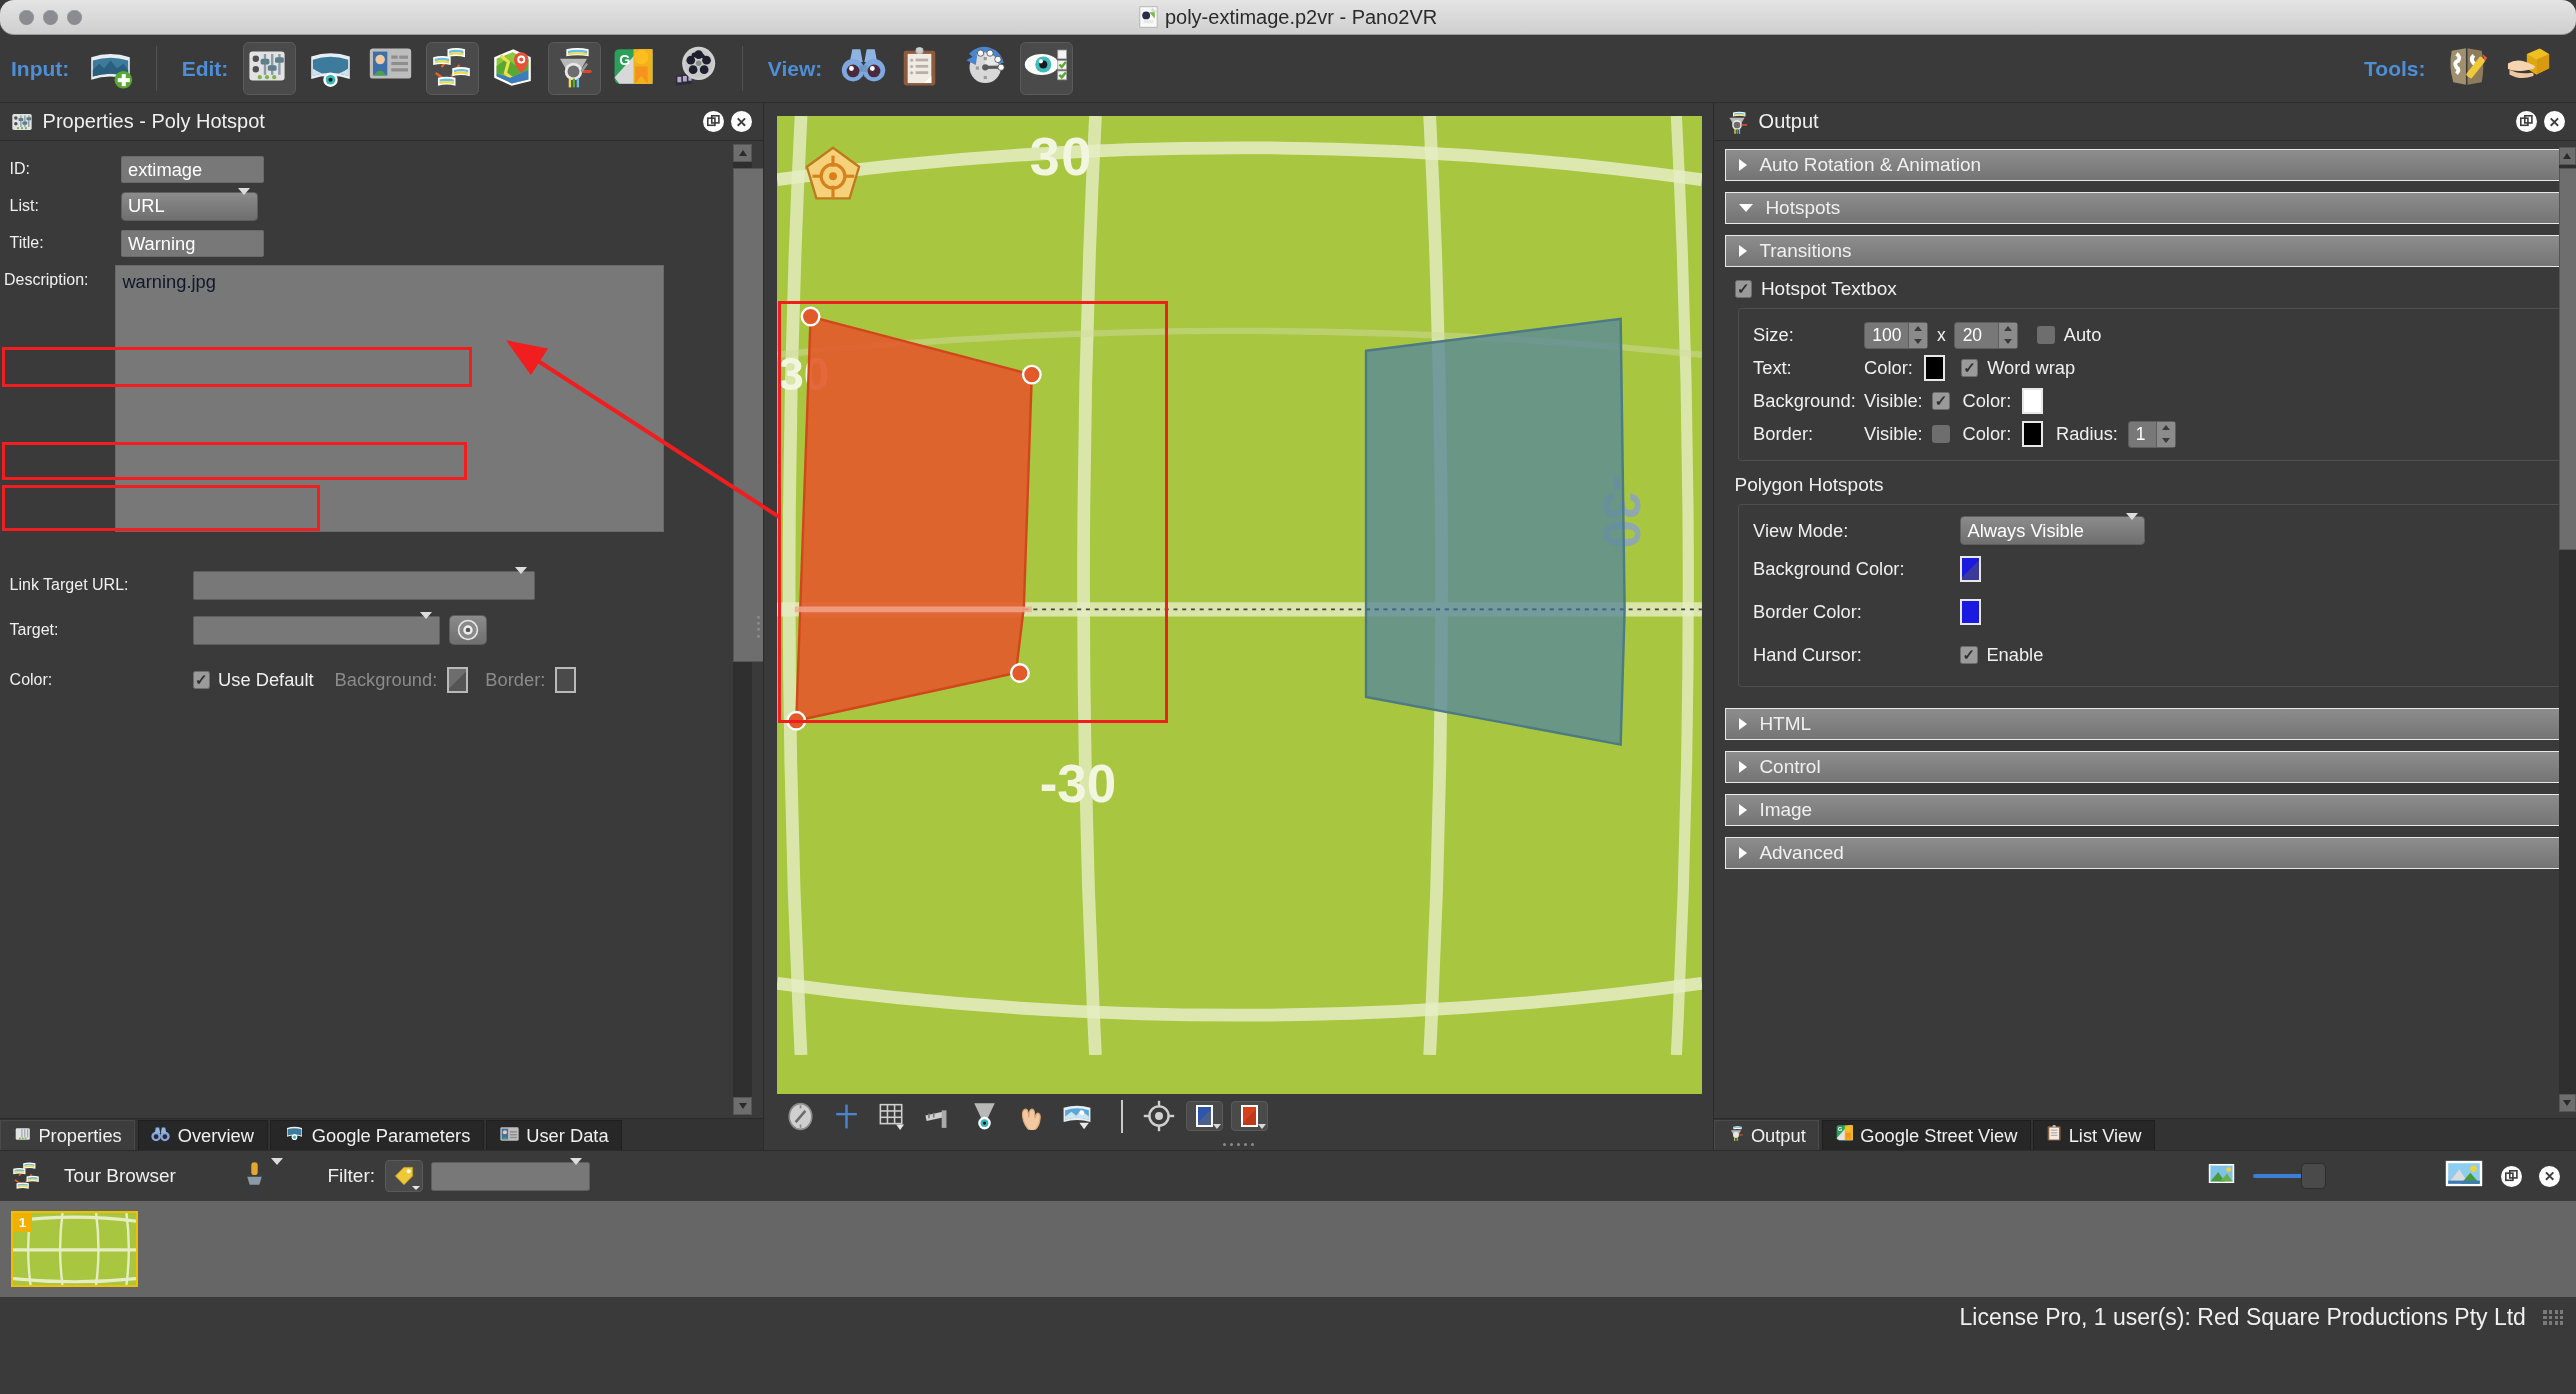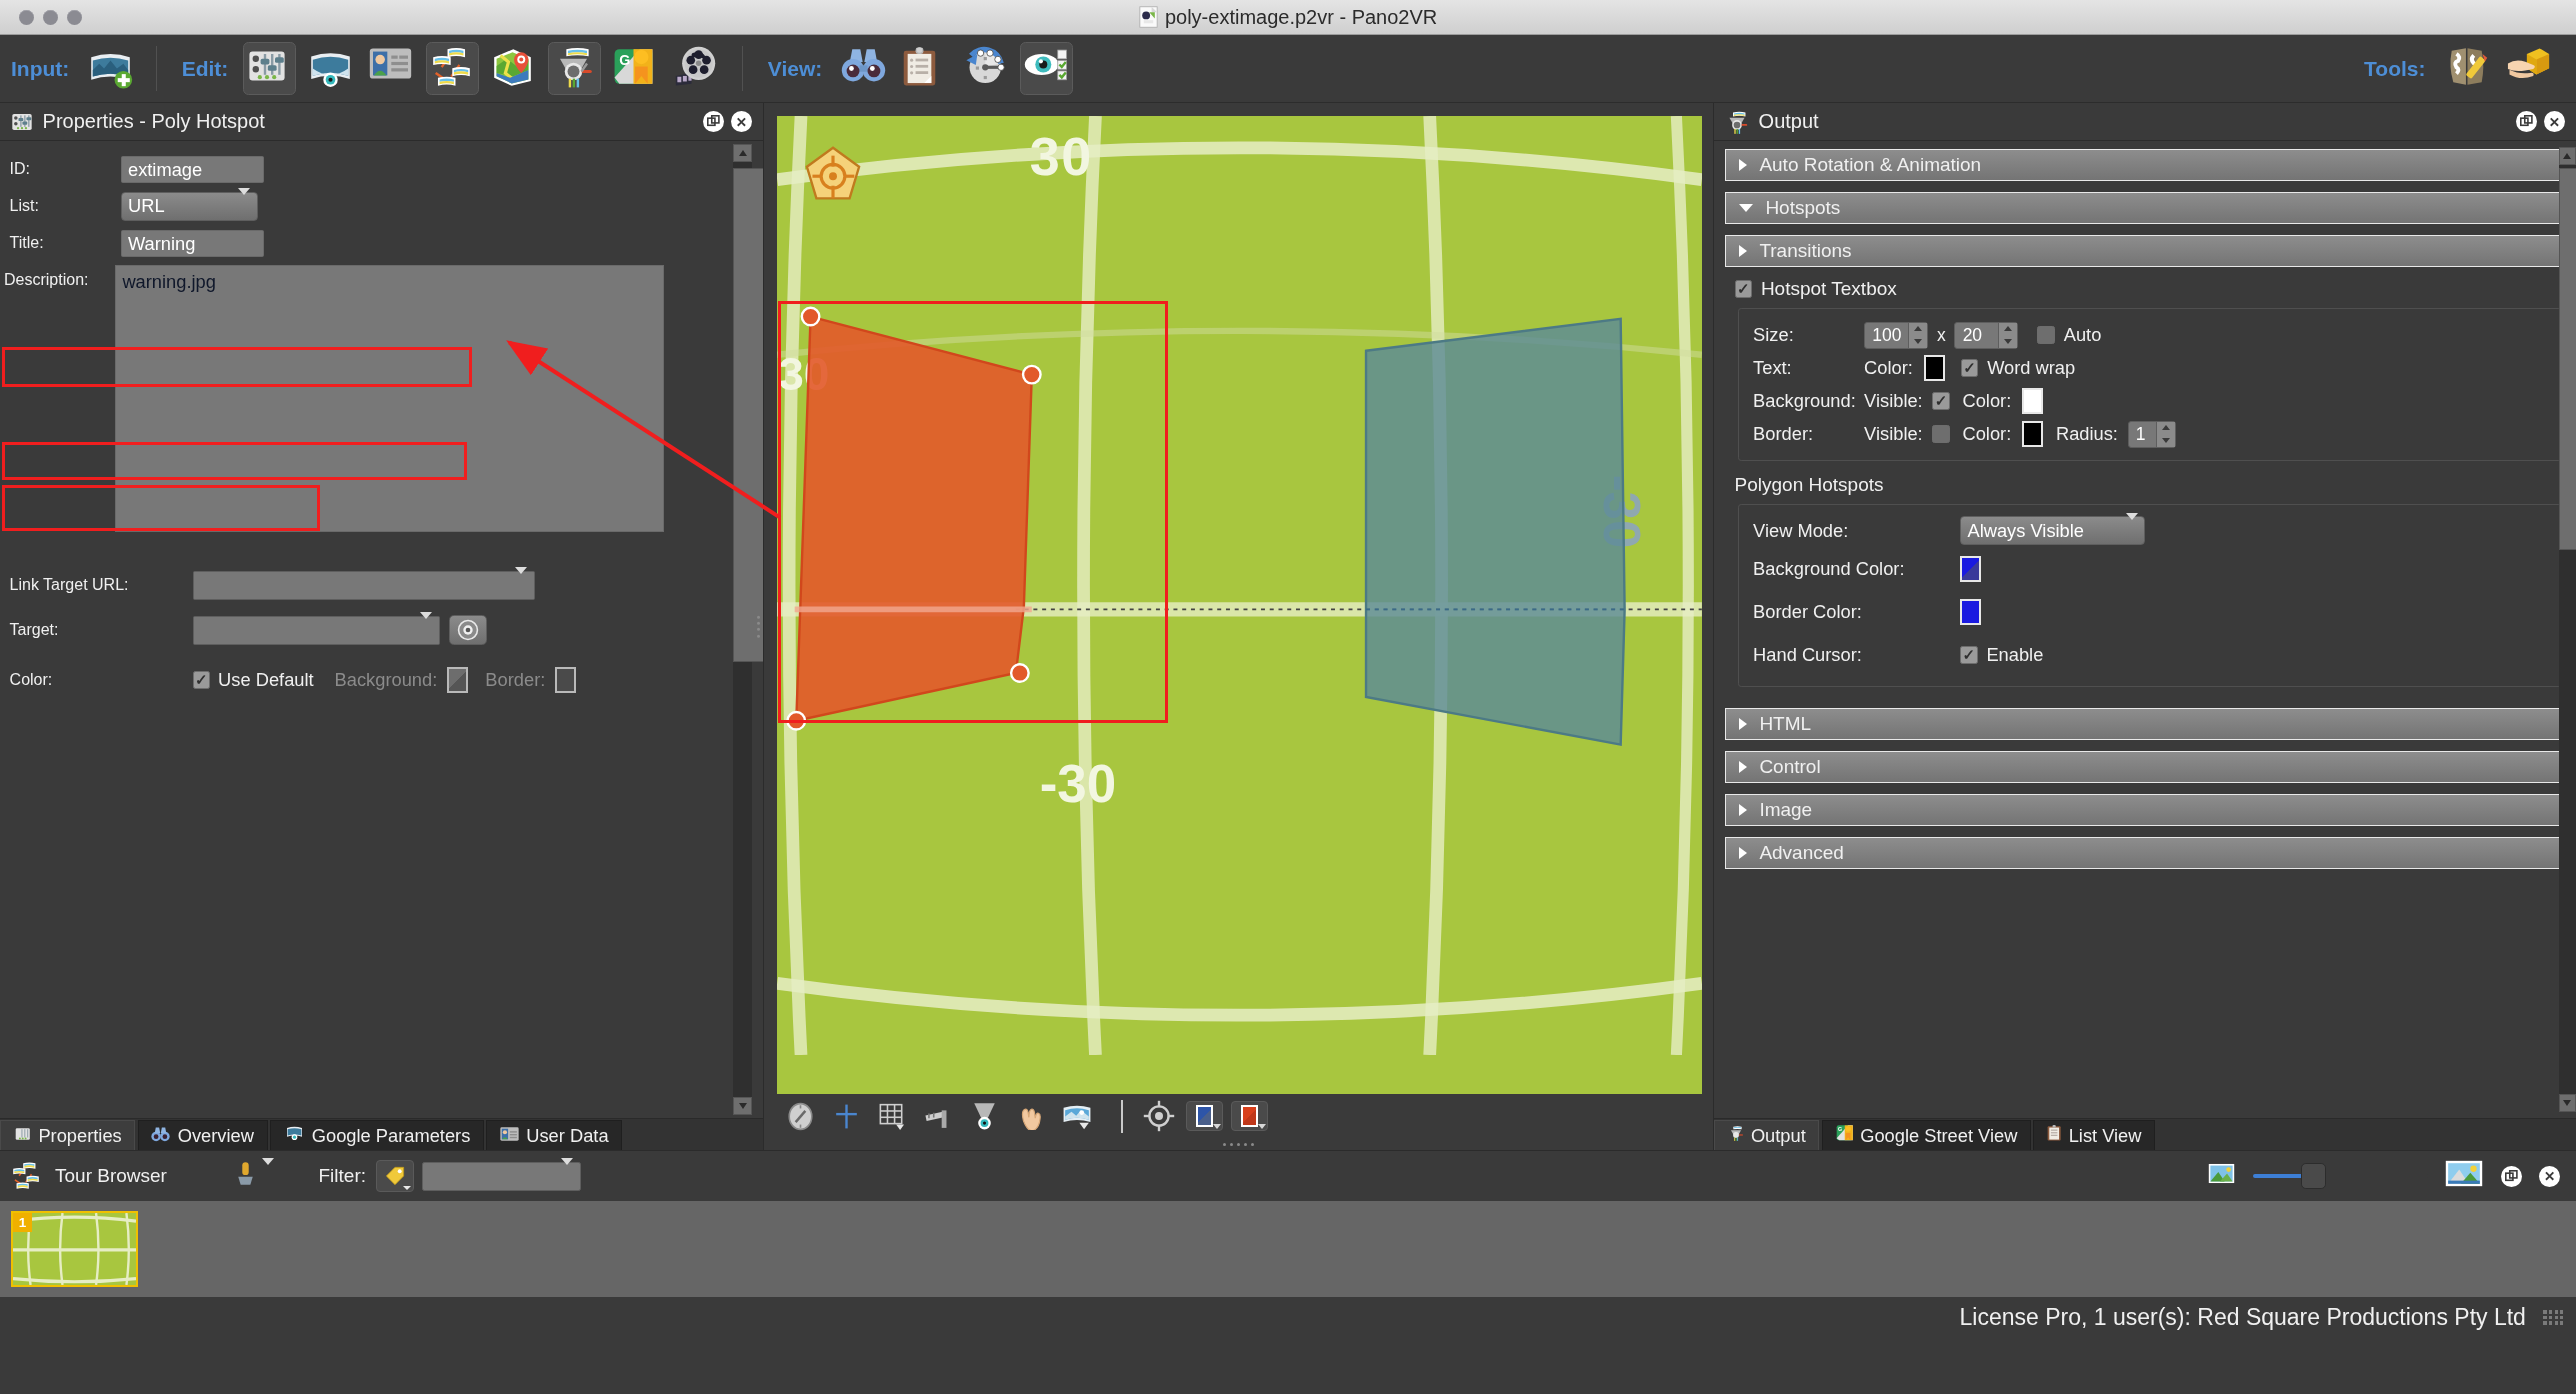--- a/index.html
+++ b/index.html
@@ -8,21 +8,21 @@
     font-family: "Liberation Sans", sans-serif;
     background:#3a3a3a; color:#f0f0f0;
     font-size:18.3px;
     -webkit-font-smoothing:antialiased;
   }
   
   #titlebar {
     height:35px; width:100%;
     background:linear-gradient(#e4e4e4,#cfcfcf);
     border-bottom:0.8px solid #9b9b9b;
-    display:flex; align-items:center; position:relative;
+    display:flex; align-items:center; position:relative;border-radius:14px;
   }
   .wdots { display:flex; gap:8.8px; margin-left:19px; }
   .wdot { width:15px; height:15px; border-radius:50%; background:#8b8b92; box-shadow:inset 0 0.8px 0 #a5a5ac; }
   #titletext {
     position:absolute; left:0; right:0; text-align:center;
     color:#2b2b2b; font-size:20px; display:flex; align-items:center;
     justify-content:center; gap:7.2px;
   }
   .titleicon { width:19px; height:22px; position:relative; display:inline-block; }
 
@@ -984,21 +984,21 @@
           <path d="M30 30 Q39 27.6 48 30 L48 33 Q39 30.6 30 33 Z" fill="#68c0ea"></path>
           <path d="M30 33 Q39 30.6 48 33 L48 36 Q39 33.6 30 36 Z" fill="#eeda4a"></path>
         </g>
       <g>
           <path d="M10 40 Q21 37 32 40 L32 50 Q21 47 10 50 Z" fill="#fff"></path>
           <path d="M12 42 Q21 39.6 30 42 L30 45 Q21 42.6 12 45 Z" fill="#68c0ea"></path>
           <path d="M12 45 Q21 42.6 30 45 L30 48 Q21 45.6 12 48 Z" fill="#eeda4a"></path>
         </g>
     </svg>
   </span>
-  <span style="font-size:19px;margin-left:14px">Tour Browser</span>
+  <span style="font-size:19px;margin-left:23px">Tour Browser</span>
 
   <span style="display:flex;align-items:center;margin-left:68px">
     <span>
       <svg width="21" height="29" viewBox="0 0 26 36">
           <rect x="9" y="4" width="8" height="16" rx="4" fill="#e0a82e"></rect>
           <polygon points="4,22 22,22 19,32 7,32" fill="#8a9aa8"></polygon>
         </svg>
     </span>
     <span style="margin-left:5.6px"><span class="caretdown"></span></span>
   </span>

